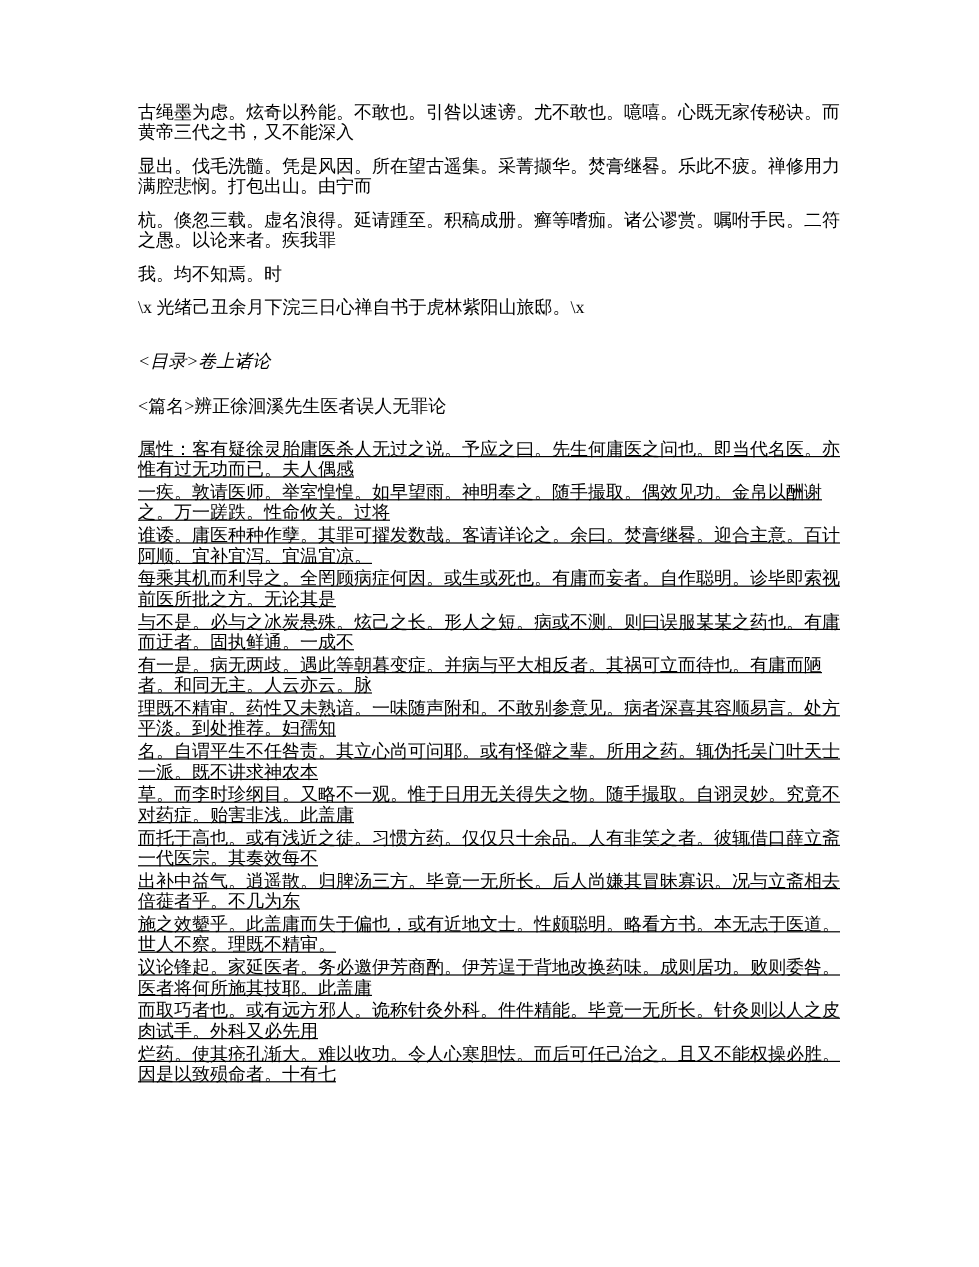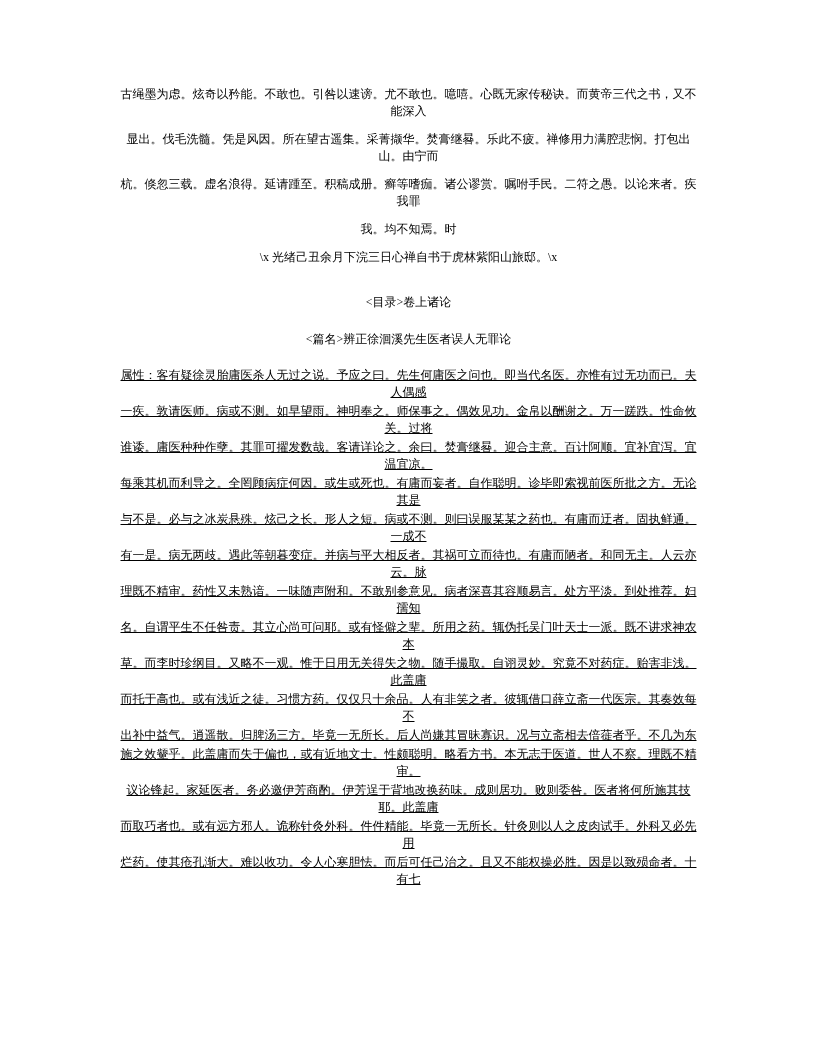--- a/index.html
+++ b/index.html
@@ -11,35 +11,35 @@
     height: 1056px;
     background: #ffffff;
     color: #000000;
     overflow: hidden;
     font-family: "Liberation Serif", "DejaVu Serif", serif;
   }
   .doc {
     box-sizing: border-box;
     width: 816px;
     padding: 86px 114px 0 115px;
-    font-size: 12px;
+    font-size: 15px;
     line-height: 17px;
-    text-align: center;
   }
   .doc p {
     margin: 0;
     word-break: break-all;
     overflow-wrap: anywhere;
     white-space: normal;
   }
   .preface-block p {
     margin-bottom: 11px;
   }
   .toc-line {
     margin-top: 28px !important;
+    font-style: italic;
   }
   .chapter-line {
     margin-top: 20px !important;
   }
   .body-block {
     margin-top: 19px;
   }
   .body-block p {
     margin-bottom: 2px;
     text-decoration: underline;
@@ -57,21 +57,21 @@
       <p>我。均不知焉。时</p>
       <p>\x 光绪己丑余月下浣三日心禅自书于虎林紫阳山旅邸。\x</p>
     </div>
 
   <p class="toc-line">&lt;目录&gt;卷上诸论</p>
 
   <p class="chapter-line">&lt;篇名&gt;辨正徐洄溪先生医者误人无罪论</p>
 
   <div class="body-block">
       <p>属性：客有疑徐灵胎庸医杀人无过之说。予应之曰。先生何庸医之问也。即当代名医。亦惟有过无功而已。夫人偶感</p>
-      <p>一疾。敦请医师。病或不测。如早望雨。神明奉之。师保事之。偶效见功。金帛以酬谢之。万一蹉跌。性命攸关。过将</p>
+      <p>一疾。敦请医师。举室惶惶。如早望雨。神明奉之。随手撮取。偶效见功。金帛以酬谢之。万一蹉跌。性命攸关。过将</p>
       <p>谁诿。庸医种种作孽。其罪可擢发数哉。客请详论之。余曰。焚膏继晷。迎合主意。百计阿顺。宜补宜泻。宜温宜凉。</p>
       <p>每乘其机而利导之。全罔顾病症何因。或生或死也。有庸而妄者。自作聪明。诊毕即索视前医所批之方。无论其是</p>
       <p>与不是。必与之冰炭悬殊。炫己之长。形人之短。病或不测。则曰误服某某之药也。有庸而迂者。固执鲜通。一成不</p>
       <p>有一是。病无两歧。遇此等朝暮变症。并病与平大相反者。其祸可立而待也。有庸而陋者。和同无主。人云亦云。脉</p>
       <p>理既不精审。药性又未熟谙。一味随声附和。不敢别参意见。病者深喜其容顺易言。处方平淡。到处推荐。妇孺知</p>
       <p>名。自谓平生不任咎责。其立心尚可问耶。或有怪僻之辈。所用之药。辄伪托吴门叶天士一派。既不讲求神农本</p>
       <p>草。而李时珍纲目。又略不一观。惟于日用无关得失之物。随手撮取。自诩灵妙。究竟不对药症。贻害非浅。此盖庸</p>
       <p>而托于高也。或有浅近之徒。习惯方药。仅仅只十余品。人有非笑之者。彼辄借口薛立斋一代医宗。其奏效每不</p>
       <p>出补中益气。逍遥散。归脾汤三方。毕竟一无所长。后人尚嫌其冒昧寡识。况与立斋相去倍蓰者乎。不几为东</p>
       <p>施之效颦乎。此盖庸而失于偏也，或有近地文士。性颇聪明。略看方书。本无志于医道。世人不察。理既不精审。</p>

